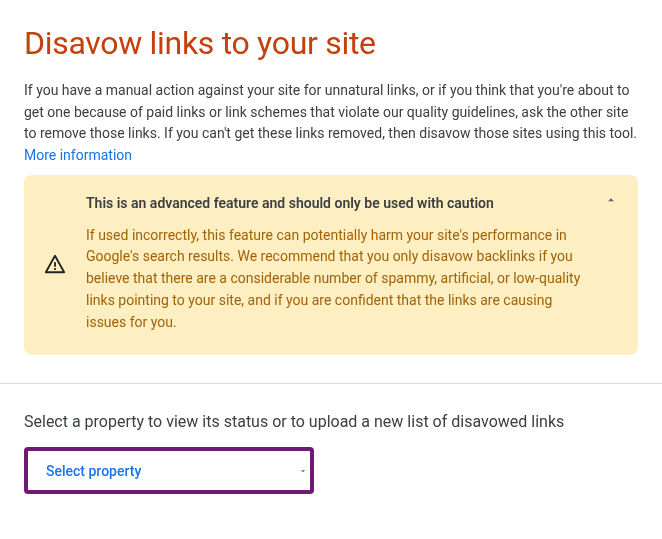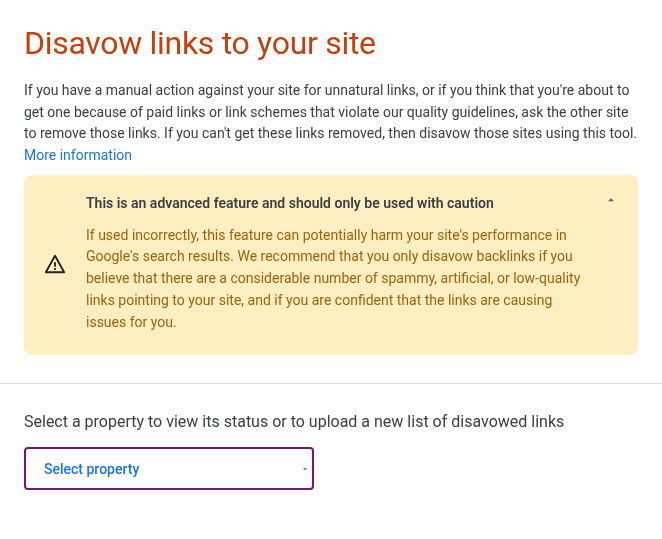--- a/index.html
+++ b/index.html
@@ -90,21 +90,21 @@
     }
     .select-label {
       font-size: 16px;
       color: #3c4043;
       margin-bottom: 16px;
     }
     .select-dropdown {
       display: inline-flex;
       align-items: center;
       justify-content: space-between;
-      border: 2px solid #701a75;
+      border: 4px solid #701a75;
       border-radius: 4px;
       padding: 10px 2px 10px 18px;
       min-width: 290px;
       cursor: pointer;
       background: #fff;
     }
     .select-dropdown-text {
       color: #1a73e8;
       font-size: 14px;
       font-weight: 500;

